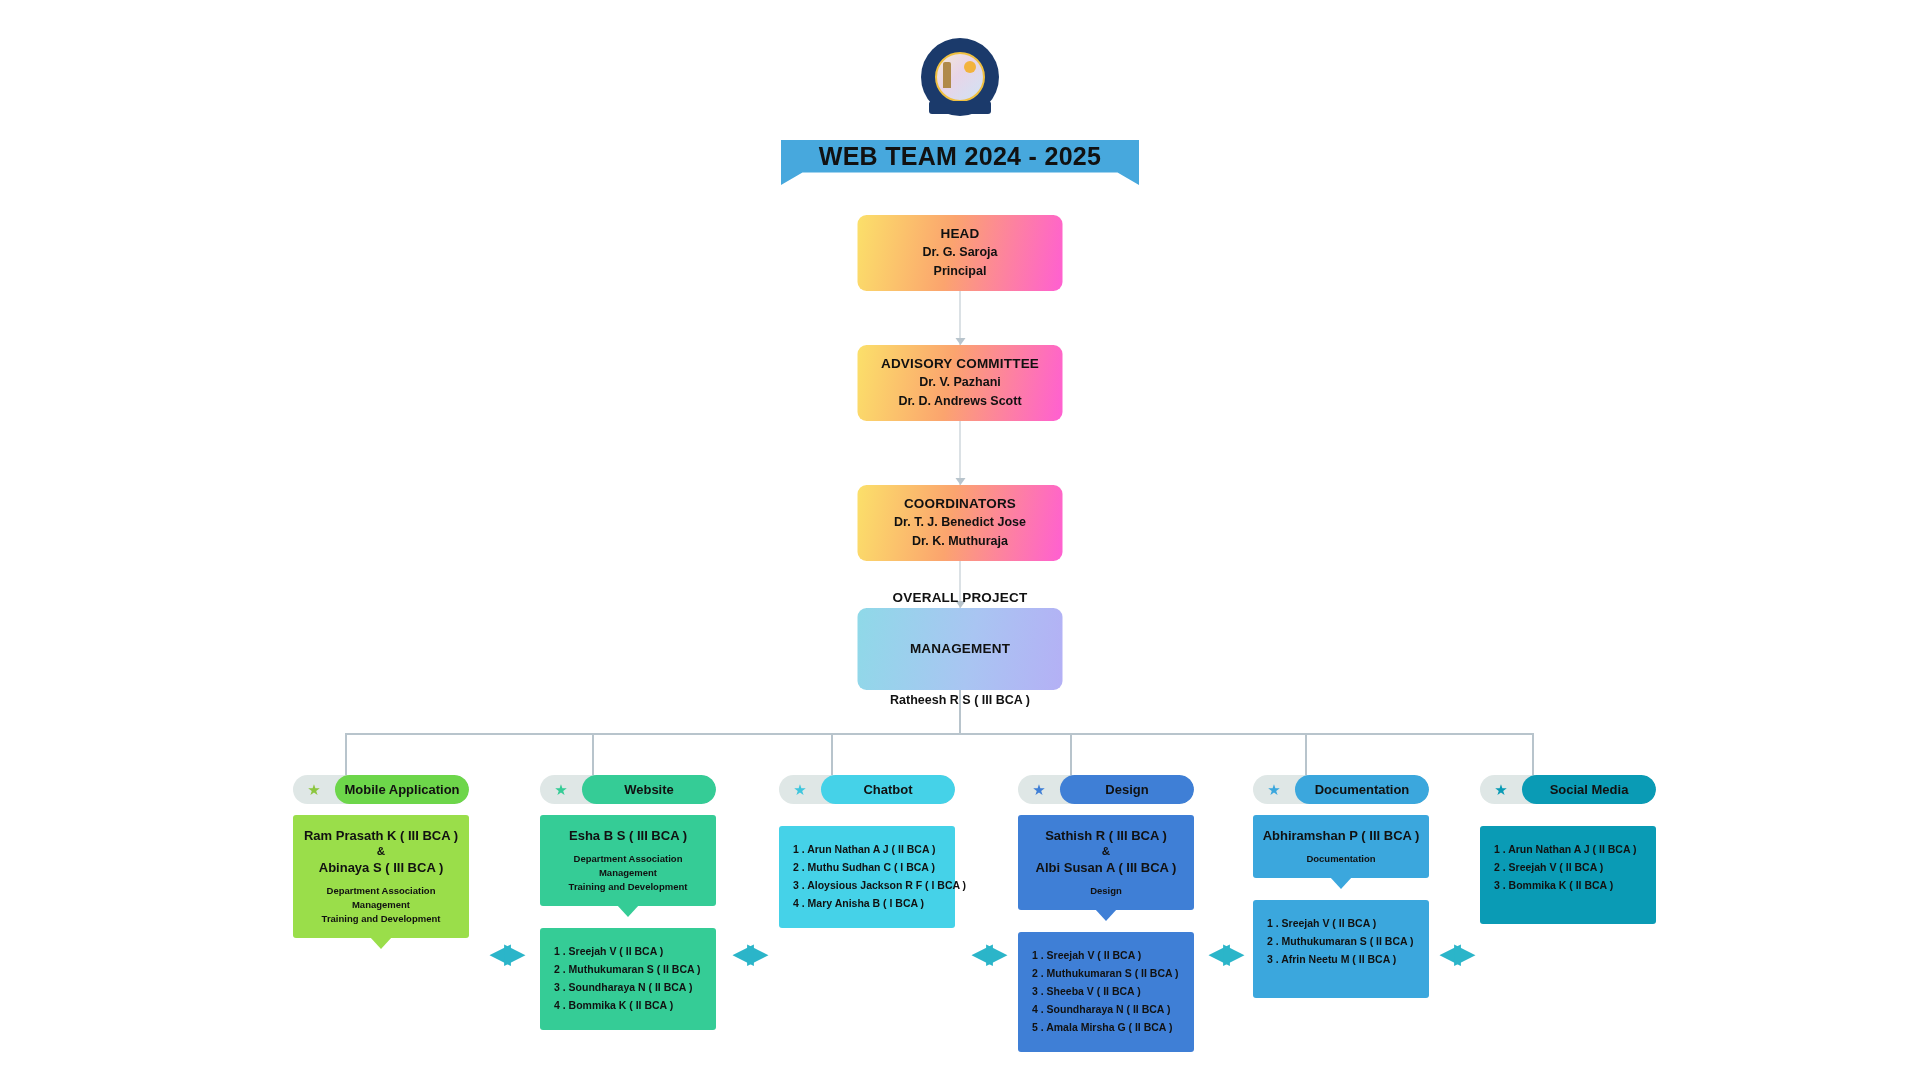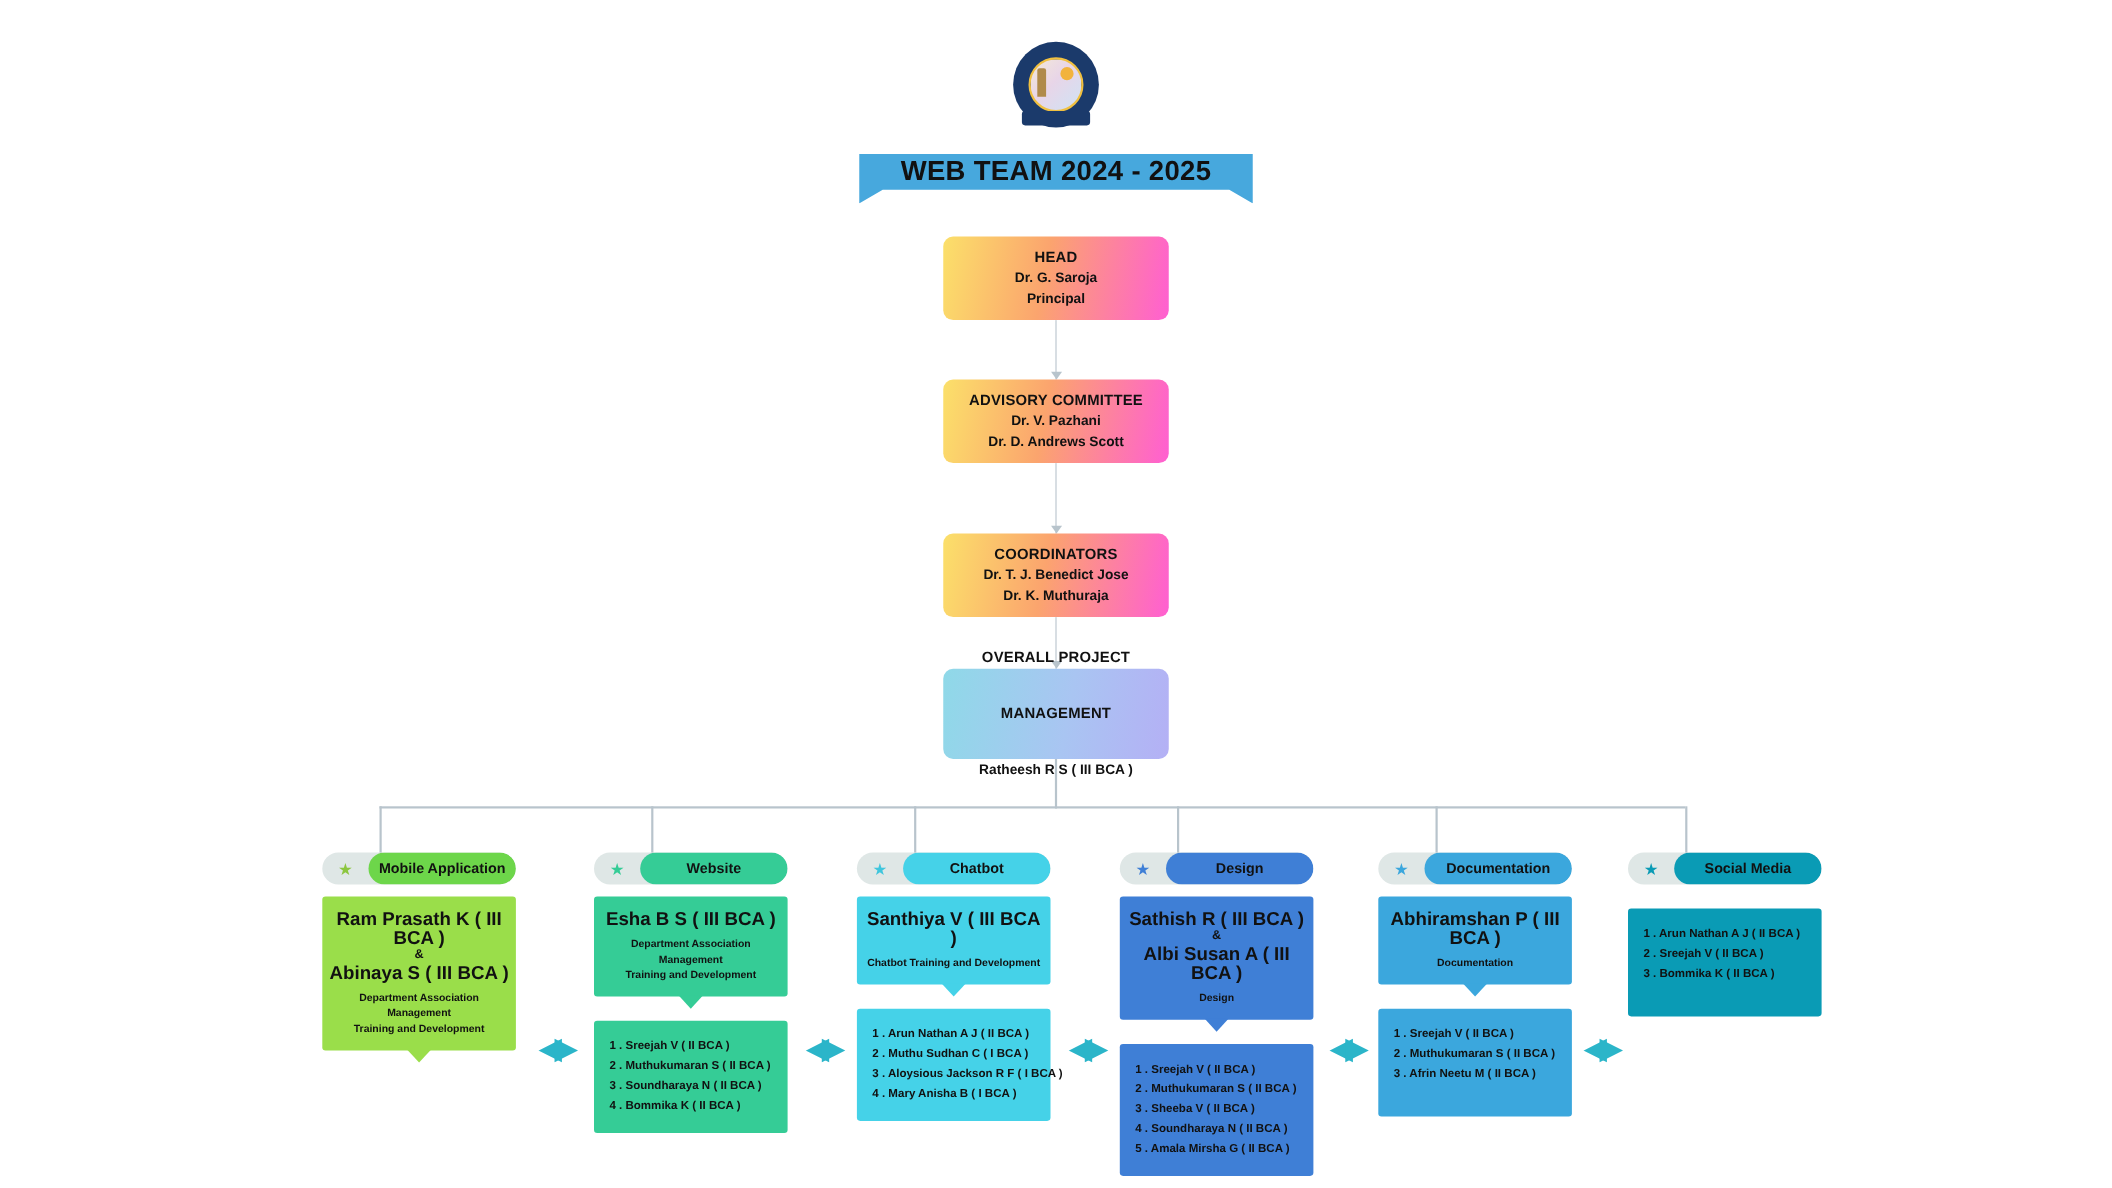--- a/index.html
+++ b/index.html
@@ -136,21 +136,21 @@
     padding: 12px 6px; text-align: center;
     position: relative;
   }
   .lead-card::after {
     content: ""; position: absolute; left: 50%; bottom: -11px;
     transform: translateX(-50%);
     border-left: 11px solid transparent;
     border-right: 11px solid transparent;
     border-top: 12px solid var(--arrowcol);
   }
-  .lead-name { font-size: 17px; font-weight: 800; color: #111; line-height: 17px; }
+  .lead-name { font-size: 13px; font-weight: 800; color: #111; line-height: 17px; }
   .lead-amp  { font-size: 11.5px; font-weight: 700; color: #111; line-height: 15px; }
   .lead-role { font-size: 9.5px; font-weight: 800; color: #111; line-height: 14px; margin-top: 8px; }
 
   .member-card {
     margin-top: 22px; border-radius: 3px;
     padding: 14px 8px 16px 14px;
   }
   .member-card .mrow {
     font-size: 10.5px; font-weight: 800; color: #111;
     line-height: 18px; white-space: nowrap;
@@ -246,24 +246,20 @@
         <div class="mrow">2 . Muthukumaran S ( II BCA )</div>
         <div class="mrow">3 . Soundharaya N ( II BCA )</div>
         <div class="mrow">4 . Bommika K ( II BCA )</div>
       </div>
     </div>
     <div class="col" style="left: 779px;">
       <div class="pill">
         <div class="pill-star" style="color: rgb(63, 198, 221);">★</div>
         <div class="pill-label" style="background: rgb(69, 210, 232);">Chatbot</div>
       </div>
-      <div class="lead-card" style="background: rgb(69, 210, 232); --arrowcol: #45d2e8;">
-        <div class="lead-name">Santhiya V ( III BCA )</div>
-        <div class="lead-role">Chatbot Training and Development</div>
-      </div>
       <div class="member-card" style="background: rgb(69, 210, 232); min-height: 98px;">
         <div class="mrow">1 . Arun Nathan A J  ( II BCA )</div>
         <div class="mrow">2 . Muthu Sudhan  C  ( I BCA )</div>
         <div class="mrow">3 . Aloysious Jackson R F ( I BCA )</div>
         <div class="mrow">4 . Mary Anisha B  ( I BCA )</div>
       </div>
     </div>
     <div class="col" style="left: 1018px;">
       <div class="pill">
         <div class="pill-star" style="color: rgb(63, 127, 214);">★</div>

